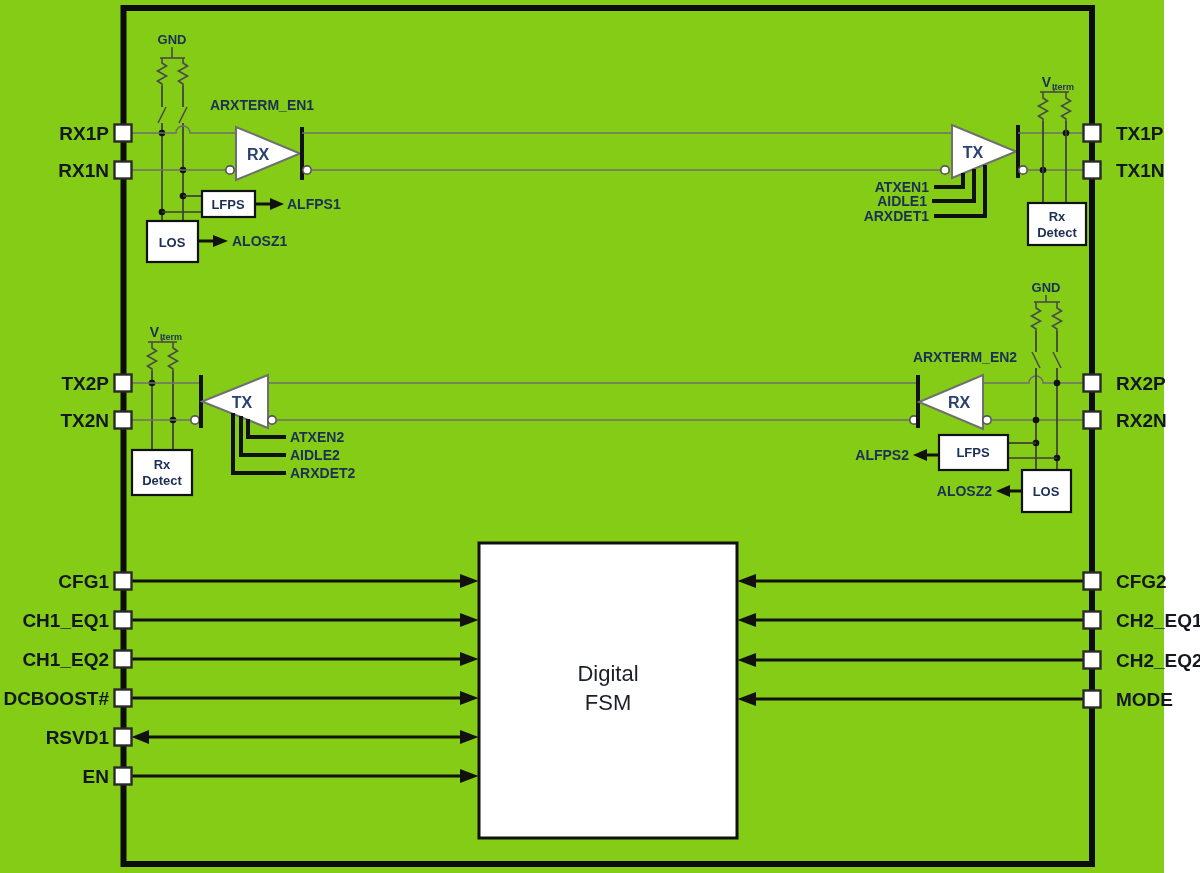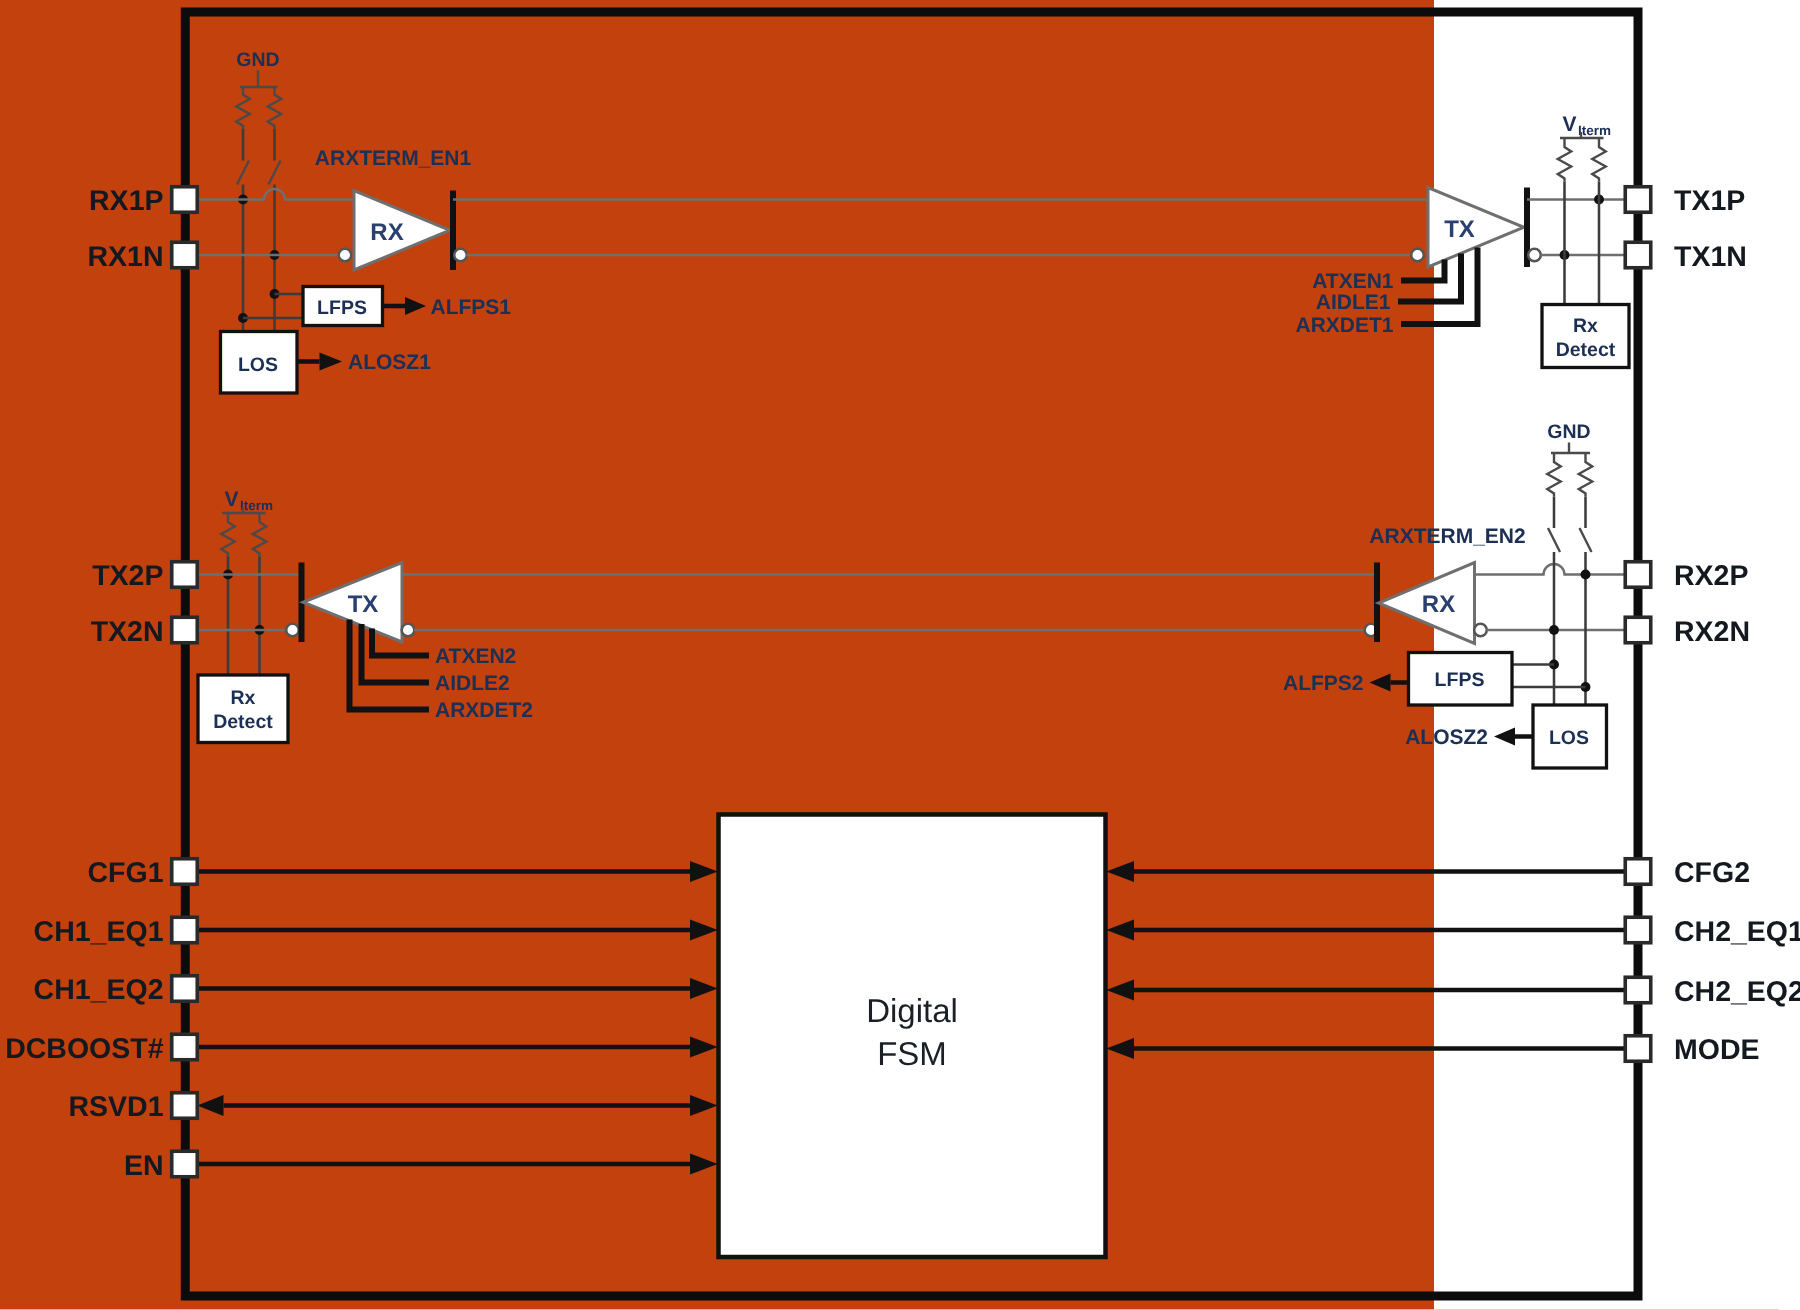--- a/index.html
+++ b/index.html
@@ -1,16 +1,16 @@
 <!DOCTYPE html>
 <html><head>
 <meta charset="utf-8">
 <style>
   html,body{margin:0;padding:0;background:#ffffff;}
-  .stage{width:956px;height:873px;position:relative;background:#c2410c;}
+  .stage{width:1164px;height:873px;position:relative;background:#84cc16;}
   svg{display:block;}
   
   .wire{stroke:#6f6f6f;stroke-width:1.6;fill:none;}
   .vwire{stroke:#3c3c3c;stroke-width:1.7;fill:none;}
   .passive{stroke:#4a4a4a;stroke-width:1.6;fill:none;}
   .bar{stroke:#111;stroke-width:4;fill:none;}
   .amp{fill:#fff;stroke:#6f6f6f;stroke-width:2;}
   .bubble{fill:#fff;stroke:#555;stroke-width:1.7;}
   .box{fill:#fff;stroke:#111;stroke-width:2.2;}
   .fsmbox{fill:#fff;stroke:#111;stroke-width:3;}

